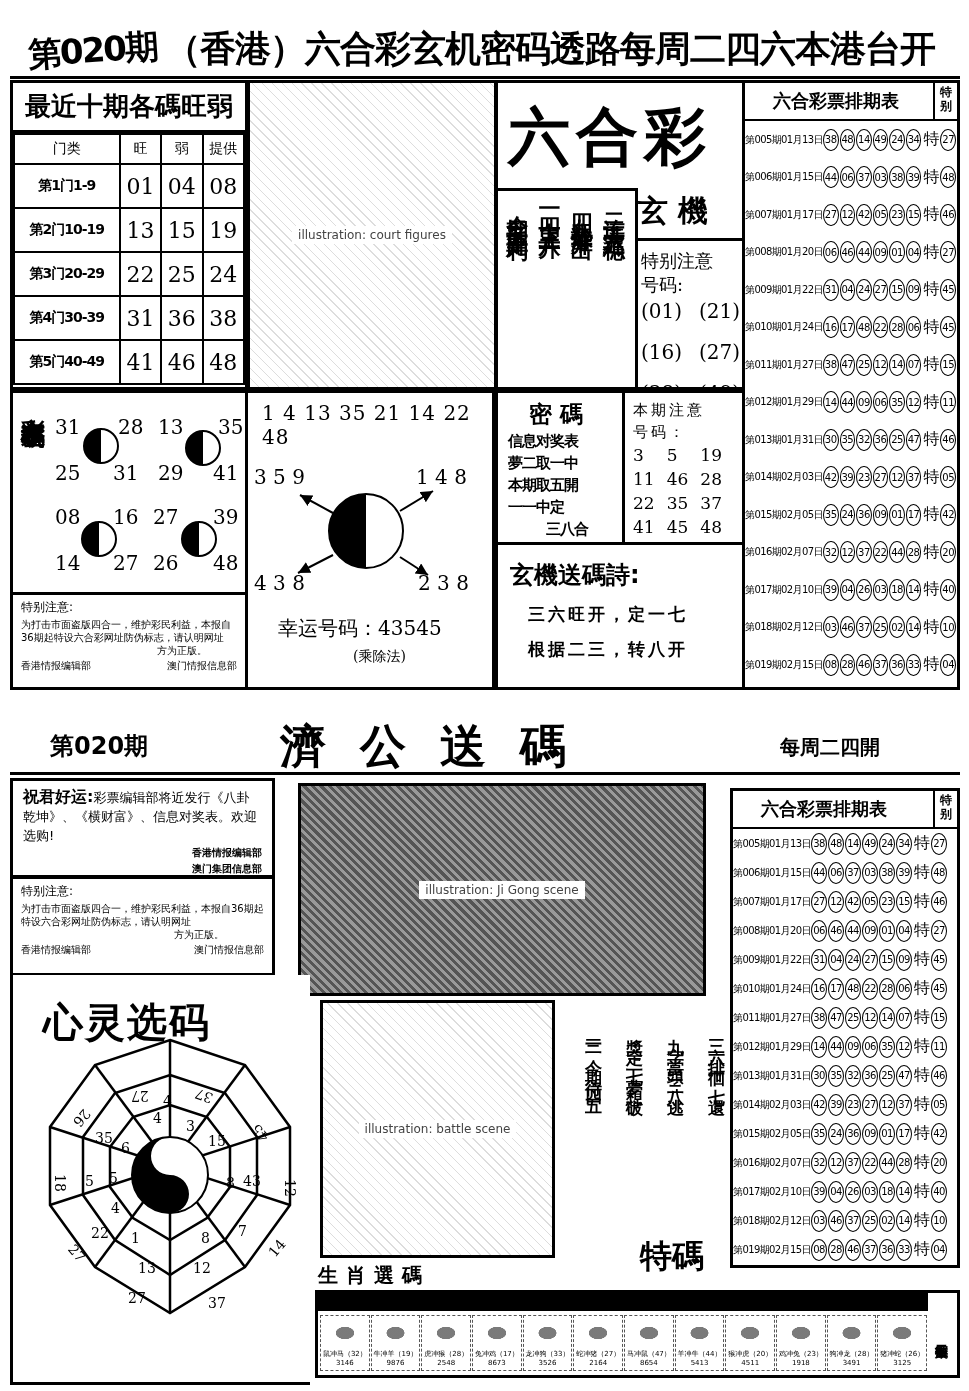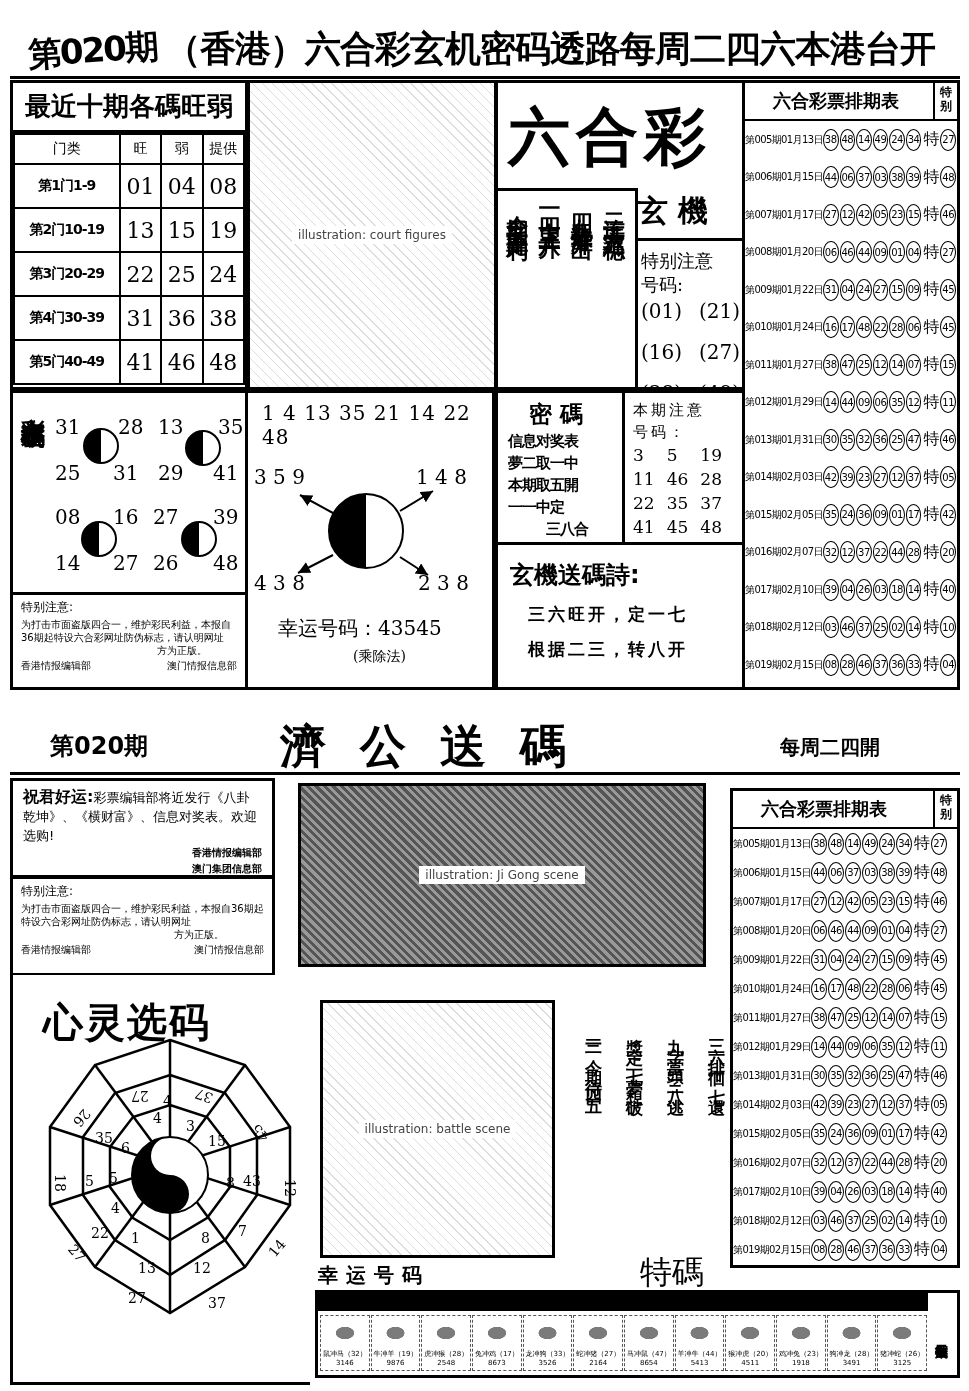--- a/index.html
+++ b/index.html
@@ -65,21 +65,21 @@
   .hdr2 .wk { position: absolute; left: 730px; top: 22px; font-size: 20px; }
   .good { left: 10px; top: 778px; width: 265px; height: 100px; padding: 6px 10px; font-family: "DejaVu Sans", sans-serif; font-size: 13px; line-height: 19px; }
   .good .gt { font-weight: bold; font-size: 16px; }
   .good .r { text-align: right; font-size: 10px; font-weight: bold; line-height: 16px; }
   .notice2 { left: 10px; top: 876px; width: 265px; height: 100px; }
   .heart { left: 10px; top: 975px; width: 300px; height: 410px; border-right: none; border-top: none; }
   .heart .t { position: absolute; left: 30px; top: 20px; font-size: 40px; font-weight: bold; font-family: "DejaVu Sans", sans-serif; letter-spacing: 2px; }
   .tm { left: 585px; top: 1025px; width: 140px; height: 250px; }
   .tm .cols { display: flex; flex-direction: row-reverse; justify-content: space-between; }
   .tm .vcol { font-size: 17px; letter-spacing: 10px; }
-  .tm .big { position: absolute; left: 55px; top: 210px; font-size: 32px; font-weight: normal; font-family: "DejaVu Sans", sans-serif; margin-top: 16px; }
+  .tm .big { position: absolute; left: 55px; top: 210px; font-size: 32px; font-weight: bold; font-family: "DejaVu Sans", sans-serif; }
   .sxt { left: 318px; top: 1262px; font-size: 20px; font-weight: bold; font-family: "DejaVu Sans", sans-serif; letter-spacing: 8px; }
   .zod { left: 315px; top: 1290px; width: 645px; height: 88px; border: 3px solid #000; }
   .zod .bar { position: absolute; left: 0; top: 0; width: 610px; height: 18px; background: #000; }
   .zod .cells { position: absolute; left: 2px; top: 22px; width: 608px; height: 56px; display: flex; }
   .zod .cell { flex: 1; border: 1px dashed #555; margin-right: 1px; font-size: 7px; text-align: center; font-family: "DejaVu Sans", sans-serif; display: flex; flex-direction: column; justify-content: flex-end; padding-bottom: 2px; line-height: 9px; }
   .zod .cell .pic { flex: 1; margin: 3px; background: radial-gradient(ellipse at center, #222 0 30%, #fff 32%); opacity: .6; }
   .zod .side { position: absolute; right: 2px; top: 2px; width: 28px; writing-mode: vertical-rl; font-size: 13px; font-weight: bold; font-family: "DejaVu Sans", sans-serif; display: flex; align-items: center; justify-content: center; height: 80px; }
 </style>
 </head>
 <body>
@@ -437,21 +437,21 @@
 <div class="box notice notice2">
   <div class="nt">特别注意:</div>
   <div>为打击市面盗版四合一，维护彩民利益，本报自36期起特设六合彩网址防伪标志，请认明网址</div>
   <div style="text-align:right;padding-right:40px;">方为正版。</div>
   <div class="foot">
     <span>香港情报编辑部</span>
     <span>澳门情报信息部</span>
   </div>
 </div>
 
-<div class="box illus" style="left:298px;top:783px;width:408px;height:184px;background:repeating-linear-gradient(45deg,#999 0 3px,#555 3px 6px);">
+<div class="box illus" style="left:298px;top:783px;width:408px;height:213px;background:repeating-linear-gradient(45deg,#999 0 3px,#555 3px 6px);">
   <span>illustration: Ji Gong scene</span>
 </div>
 
 <div class="sched" id="sched-bot" style="left:730px;top:788px;width:230px;height:480px;">
   <div class="st">
     <span>六合彩票排期表</span>
     <span class="tb">特别</span>
   </div>
   <div class="rows">
       <div class="row" style="height: 29px;">
@@ -663,21 +663,21 @@
   <div class="abs" style="left:180px;top:285px;font-size:14px;">12</div>
   <div class="abs" style="left:125px;top:285px;font-size:14px;">13</div>
   <div class="abs" style="left:78px;top:250px;font-size:14px;">22</div>
   <div class="abs" style="left:72px;top:198px;font-size:14px;">5</div>
   <div class="abs" style="left:82px;top:155px;font-size:14px;">35</div>
 </div>
 
 <div class="box illus" style="left:320px;top:1000px;width:235px;height:258px;">
   <span>illustration: battle scene</span>
 </div>
-<div class="abs sxt">幸运号码</div>
+<div class="abs sxt">生肖選碼</div>
 
 <div class="abs tm">
   <div class="cols">
     <div class="vcol">三六排徊一七還</div>
     <div class="vcol">九字當頭三八逃</div>
     <div class="vcol">獎定二七夢想破</div>
     <div class="vcol">三一今期待四五</div>
   </div>
   <div class="big">特碼</div>
 </div>

